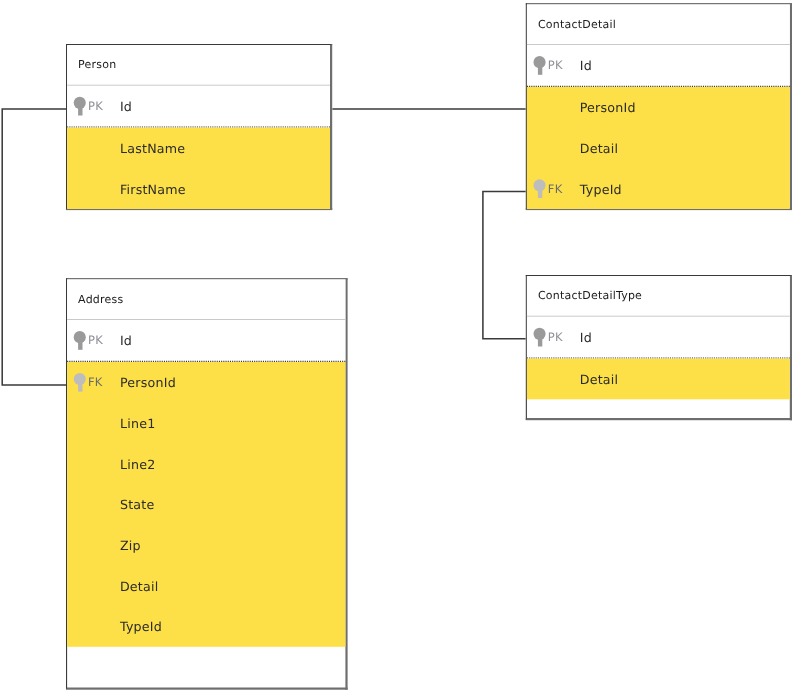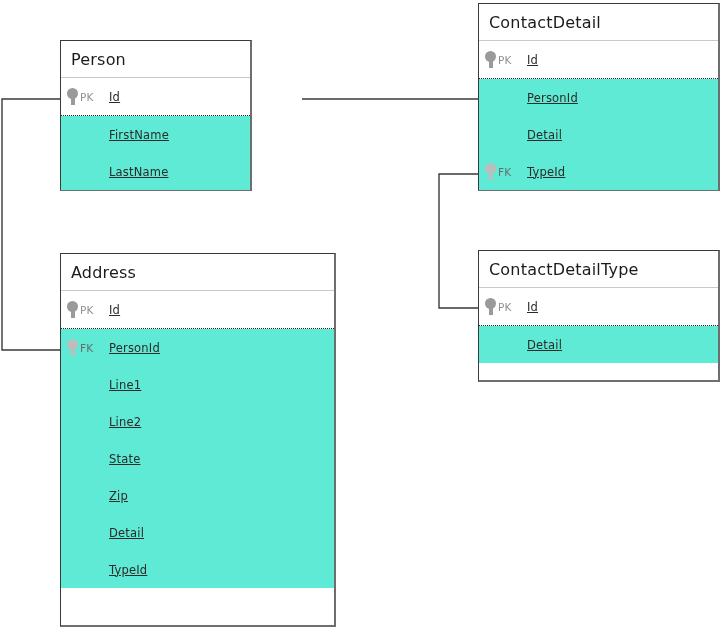--- a/index.html
+++ b/index.html
@@ -48,35 +48,35 @@
   .entity-header {
     box-sizing: border-box;
     height: 37px;
     background: #ffffff;
     border-bottom: 1px solid #c9c9c9;
     display: flex;
     align-items: center;
     padding-left: 10px;
   }
   .entity-title {
-    font-size: 16px;
+    font-size: 10px;
     color: #1b1b1b;
     letter-spacing: 0.2px;
     white-space: nowrap;
   }
 
   .pk-section {
     box-sizing: border-box;
     background: #ffffff;
     border-bottom: 1px dotted #2a2a2a;
   }
 
   .fields-section {
     box-sizing: border-box;
-    background: #5eead4;
+    background: #fde047;
   }
 
   .field-row {
     box-sizing: border-box;
     height: 37px;
     display: flex;
     align-items: center;
     position: relative;
   }
 
@@ -125,64 +125,63 @@
   }
   .key-label.fk {
     color: #6b6b6b;
   }
 
   .field-name {
     font-size: 11.5px;
     color: #2b2b2b;
     letter-spacing: 0.2px;
     white-space: nowrap;
-    text-decoration: underline;
   }
   .field-row .field-name {
     margin-left: 2px;
   }
   .field-row.no-key .field-name {
     margin-left: 48px;
   }
 </style>
 </head>
 <body>
 
 <div id="diagram-canvas">
 
   <svg id="connectors" viewBox="0 0 721 631" width="721" height="631">
       <path d="M 60 99 L 2 99 L 2 350 L 60 350" fill="none" stroke="#3a3a3a" stroke-width="1.4"></path>
       <path d="M 302 99 L 478 99" fill="none" stroke="#3a3a3a" stroke-width="1.4"></path>
       <path d="M 478 174 L 439 174 L 439 308 L 478 308" fill="none" stroke="#3a3a3a" stroke-width="1.4"></path>
     </svg>
 
   <div id="entities-layer">
-      <div class="entity" style="left: 60px; top: 40px; width: 192px; height: 151px;">
+      <div class="entity" style="left: 60px; top: 40px; width: 242px; height: 151px;">
         <div class="entity-header">
           <span class="entity-title">Person</span>
         </div>
         <div class="pk-section">
           <div class="field-row">
             <div class="key-slot">
               <span class="key-icon">
                 <span class="head"></span>
                 <span class="stem"></span>
               </span>
               <span class="key-label">PK</span>
             </div>
             <span class="field-name">Id</span>
           </div>
         </div>
         <div class="fields-section">
           <div class="field-row no-key">
+            <span class="field-name">LastName</span>
+          </div>
+          <div class="field-row no-key">
             <span class="field-name">FirstName</span>
           </div>
-          <div class="field-row no-key">
-            <span class="field-name">LastName</span>
-          </div>
         </div>
       </div>
       <div class="entity" style="left: 478px; top: 3px; width: 242px; height: 188px;">
         <div class="entity-header">
           <span class="entity-title">ContactDetail</span>
         </div>
         <div class="pk-section">
           <div class="field-row">
             <div class="key-slot">
               <span class="key-icon">
@@ -206,21 +205,21 @@
               <span class="key-icon fk">
                 <span class="head"></span>
                 <span class="stem"></span>
               </span>
               <span class="key-label fk">FK</span>
             </div>
             <span class="field-name">TypeId</span>
           </div>
         </div>
       </div>
-      <div class="entity" style="left: 60px; top: 253px; width: 276px; height: 374px;">
+      <div class="entity" style="left: 60px; top: 253px; width: 256px; height: 374px;">
         <div class="entity-header">
           <span class="entity-title">Address</span>
         </div>
         <div class="pk-section">
           <div class="field-row">
             <div class="key-slot">
               <span class="key-icon">
                 <span class="head"></span>
                 <span class="stem"></span>
               </span>

